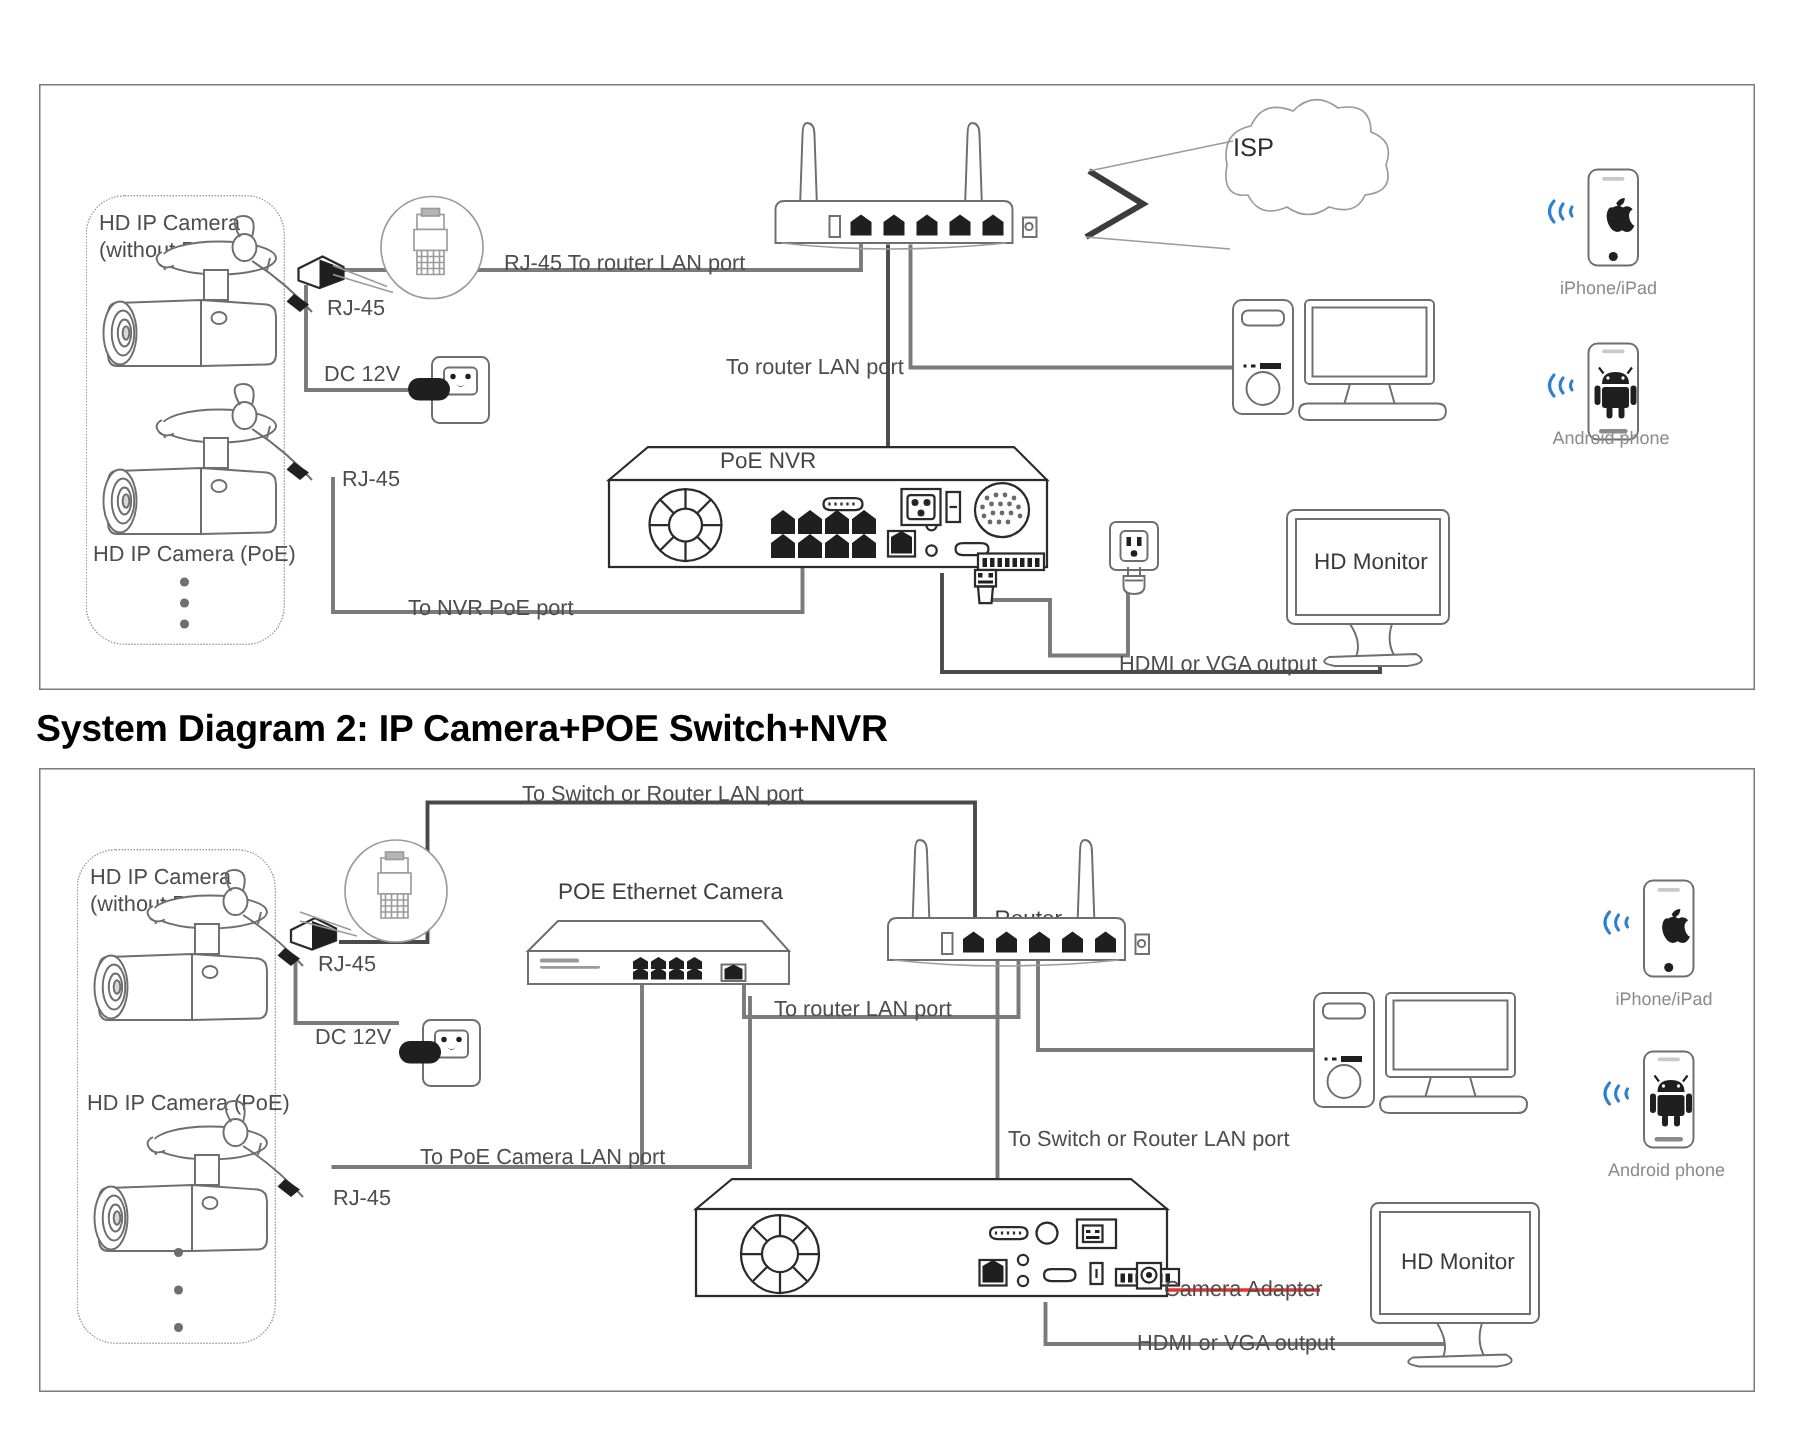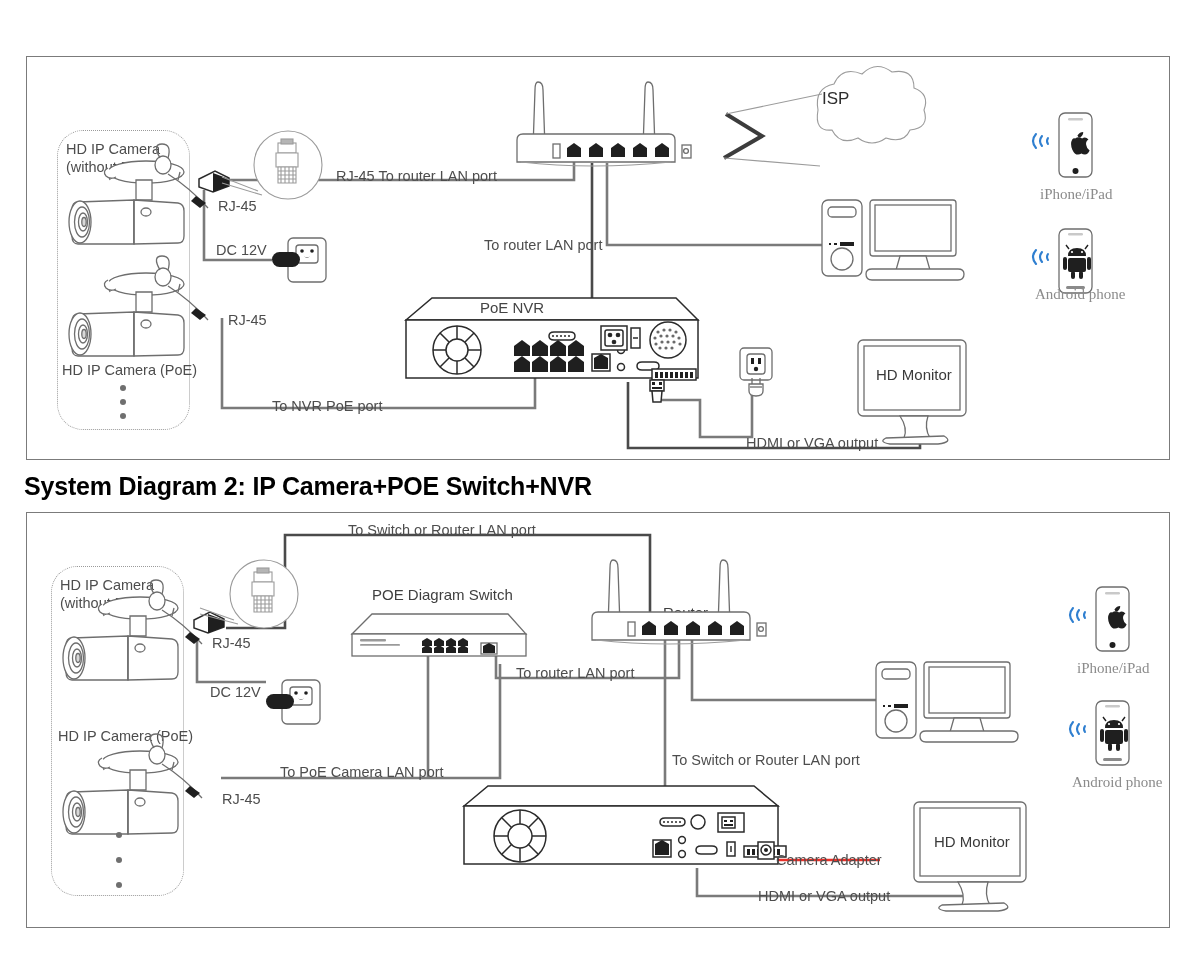--- a/index.html
+++ b/index.html
@@ -18,21 +18,21 @@
   }
   .dashbox{
     position:absolute;border:1.5px dotted #9a9a9a;border-radius:26px;
     box-sizing:border-box;
   }
   .lbl{
     position:absolute;color:#4d4d4d;font-size:14.5px;white-space:nowrap;
     line-height:1.25;
   }
   .lbl.dark{color:#3a3a3a;}
-  .lbl.sm{font-size:15px;color:#8b8b8b;font-family:Liberation Serif, serif;}
+  .lbl.sm{font-size:12px;color:#8b8b8b;}
   svg{position:absolute;overflow:visible;}
   .wire{stroke:#7a7a7a;stroke-width:2.6;fill:none;}
   .wire-dark{stroke:#4a4a4a;stroke-width:2.6;fill:none;}
   .wire-red{stroke:#e8312a;stroke-width:2.4;fill:none;}
   .ln{stroke:#6e6e6e;stroke-width:1.3;fill:none;}
   .ln2{stroke:#9b9b9b;stroke-width:1.1;fill:none;}
   .ln-blk{stroke:#2b2b2b;stroke-width:1.5;fill:none;}
   .fill-blk{fill:#1f1f1f;}
   .fill-w{fill:#fff;}
   .wifi{stroke:#2f7fd0;stroke-width:2.1;fill:none;stroke-linecap:round;}
@@ -481,21 +481,21 @@
 
   <div class="dot3" style="left:116px;top:832px;"></div>
   <div class="dot3" style="left:116px;top:857px;"></div>
   <div class="dot3" style="left:116px;top:882px;"></div>
 
   <div class="lbl" style="left:348px;top:521px;">To Switch or Router LAN port</div>
   <div class="lbl" style="left:516px;top:664px;">To router LAN port</div>
   <div class="lbl" style="left:280px;top:763px;">To PoE Camera LAN port</div>
   <div class="lbl" style="left:672px;top:751px;">To Switch or Router LAN port</div>
 
-  <div class="lbl dark" style="left:372px;top:586px;font-size:15px;color:#3f3f3f;">POE Diagram Switch</div>
+  <div class="lbl dark" style="left:372px;top:586px;font-size:15px;color:#3f3f3f;">POE Ethernet Camera</div>
   <svg style="left:350px;top:612px;width:180px;height:48px;">
     <path class="ln fill-w" d="M2,22 L22,2 L158,2 L176,22 Z"></path>
     <rect x="2" y="22" width="174" height="22" class="ln fill-w"></rect>
 
     <g style="fill:#9a9a9a;stroke:none">
       <rect x="10" y="27" width="26" height="2.6" rx="1"></rect>
       <rect x="10" y="32" width="40" height="1.8" rx="0.9"></rect>
     </g>
 
     <g class="fill-blk">

